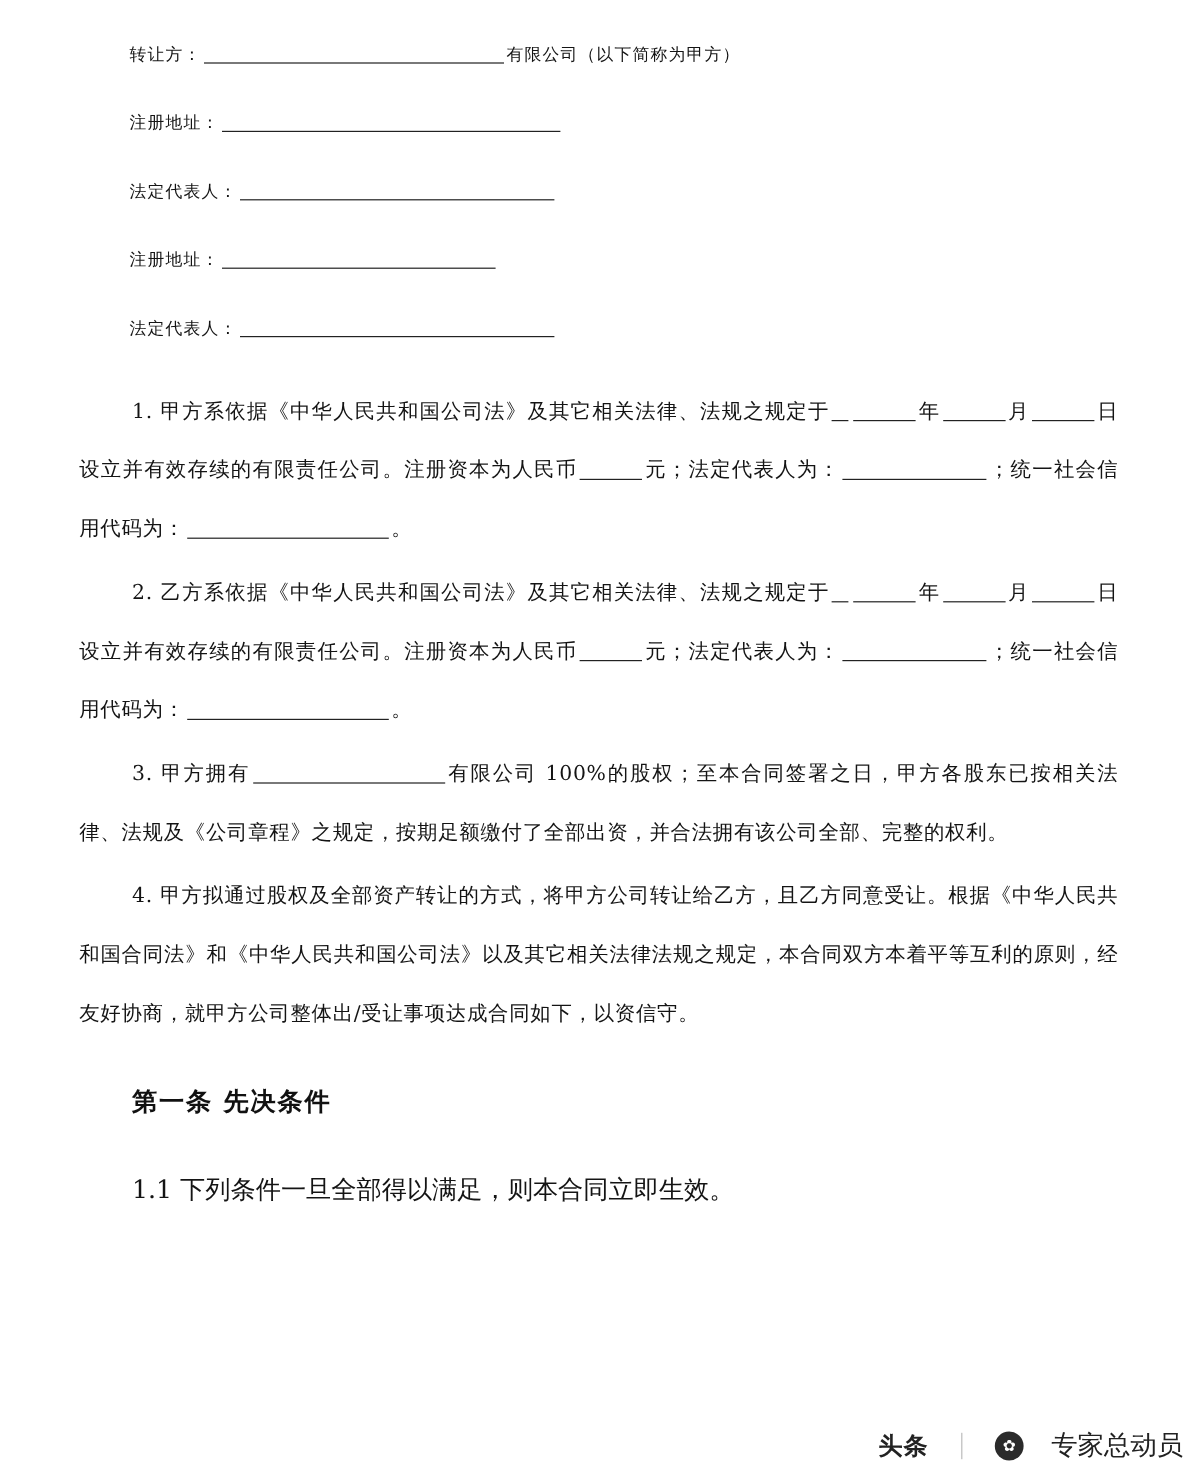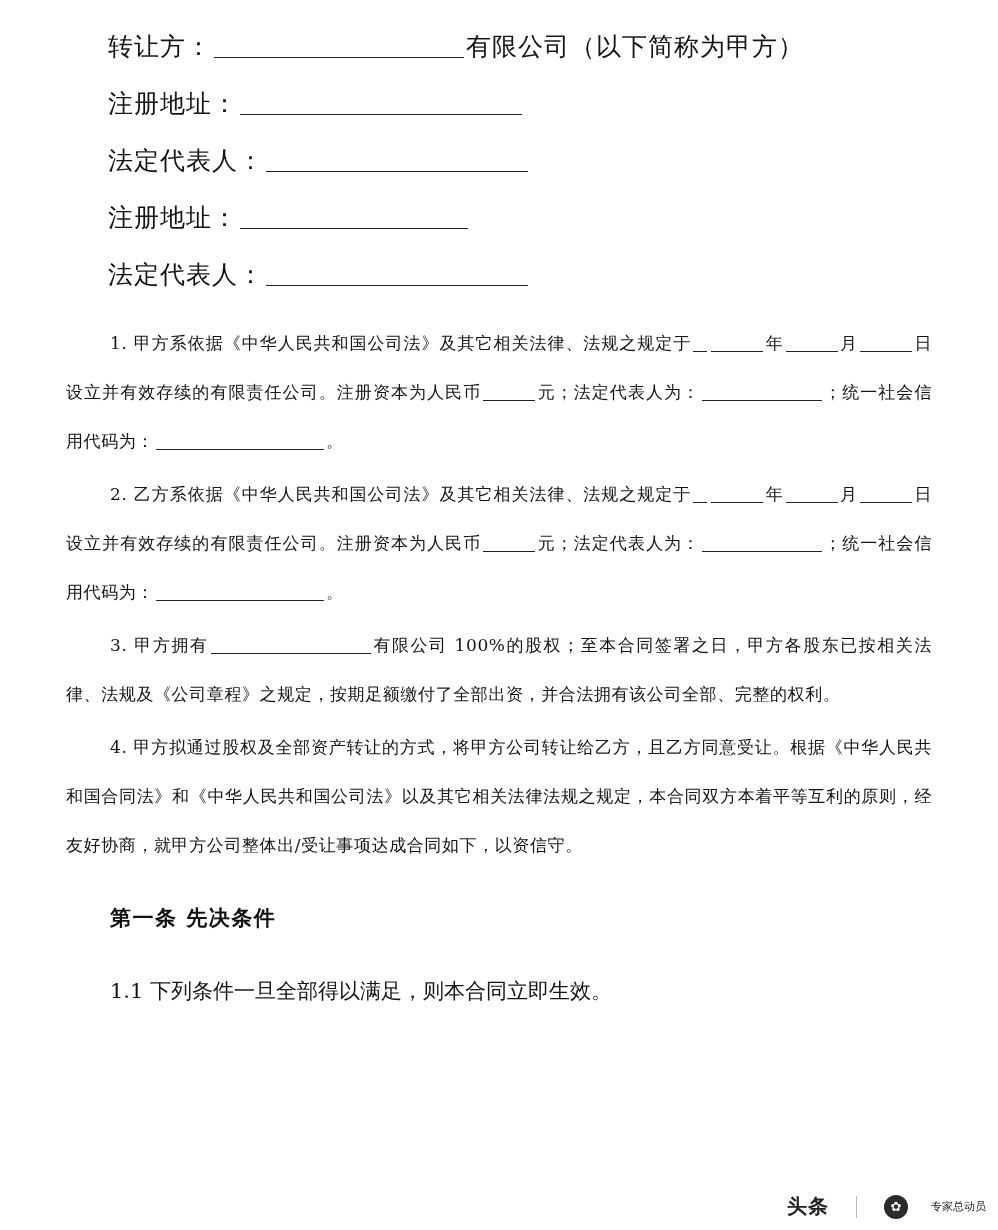--- a/index.html
+++ b/index.html
@@ -28,21 +28,21 @@
     font-weight: bold;
     letter-spacing: 2px;
     margin: 10px 0 34px 4px;
     color: #111;
     font-family: "DejaVu Serif", "Liberation Serif", serif;
   }
   .party-block {
     margin-left: 42px;
   }
   .party-line {
-    font-size: 25px;
+    font-size: 14px;
     line-height: 57px;
     letter-spacing: 1px;
     white-space: nowrap;
     color: #141414;
   }
   .blank {
     display: inline-block;
     border-bottom: 1.6px solid #222;
     height: 20px;
     vertical-align: -3px;
@@ -116,21 +116,21 @@
     border-radius: 50%;
     background: #2b2b2b;
     color: #fff;
     font-size: 13px;
     display: flex;
     align-items: center;
     justify-content: center;
     font-family: "DejaVu Sans", sans-serif;
   }
   .brand-name {
-    font-size: 11px;
+    font-size: 22px;
     color: #222;
     font-family: "DejaVu Sans", "Liberation Sans", sans-serif;
   }
 </style>
 </head>
 <body>
 
 <div class="page">
 
 

